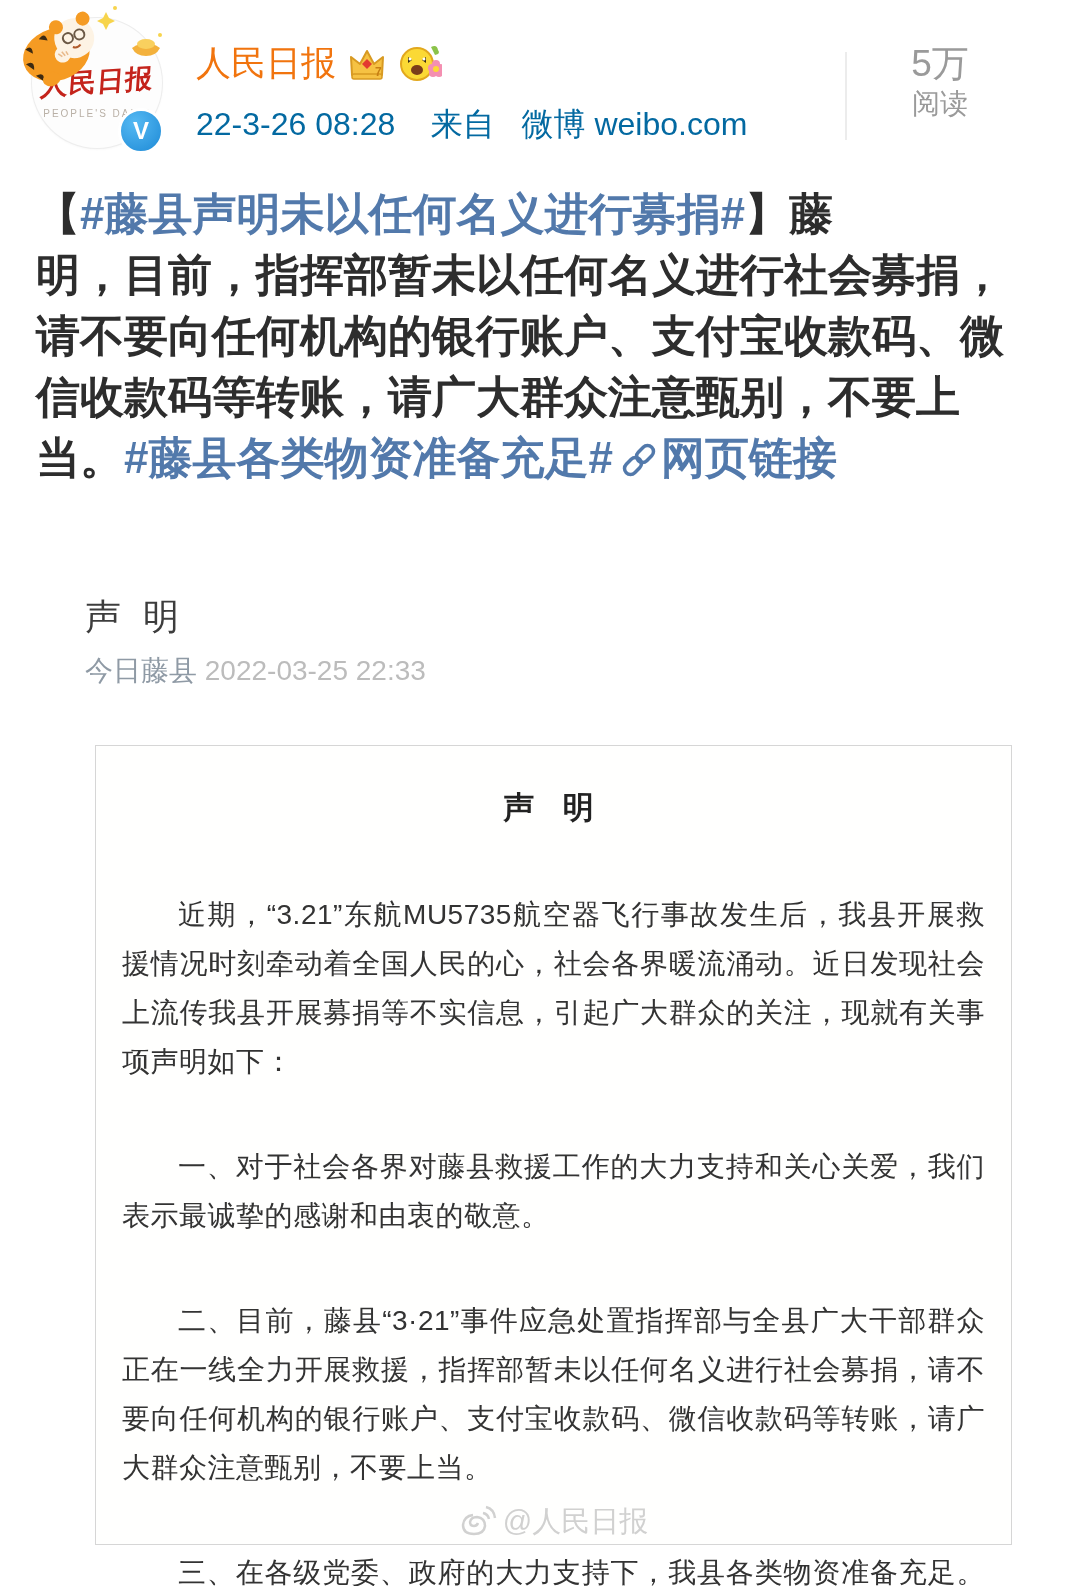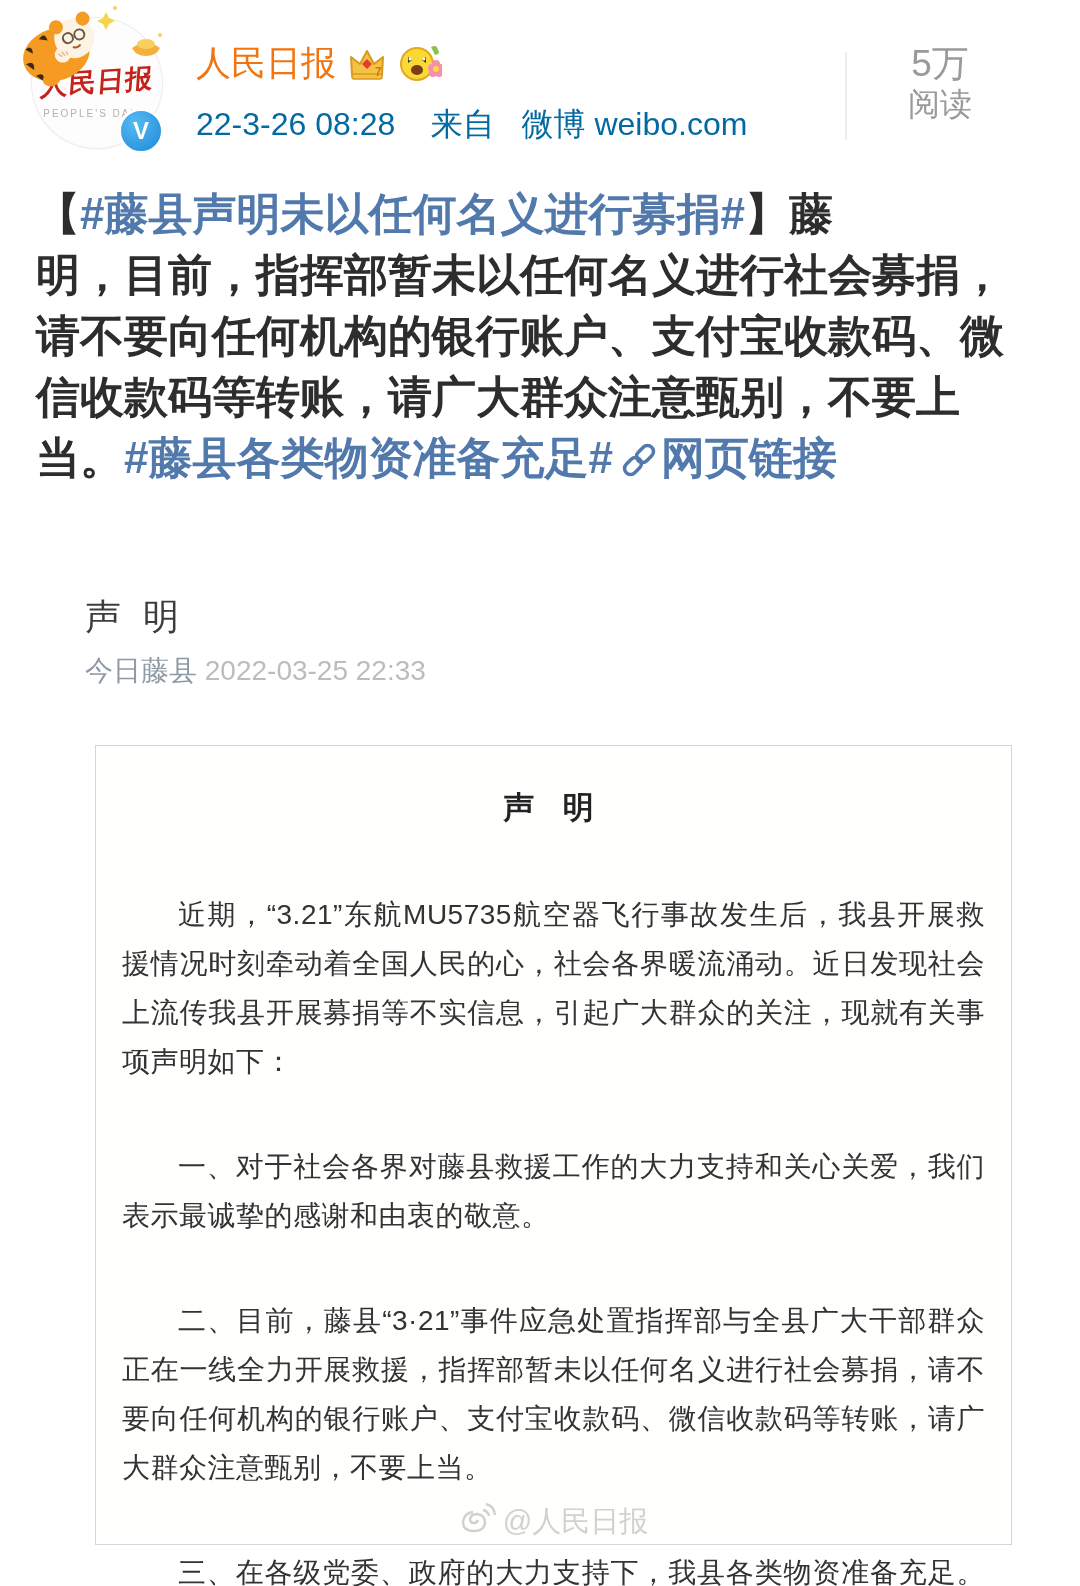--- a/index.html
+++ b/index.html
@@ -37,21 +37,21 @@
     display:flex; align-items:center; justify-content:center;
   }
 
   .username-row { position:absolute; left:196px; top:40px; display:flex; align-items:center; gap:10px; }
   .username { font-size:35px; color:#f1740e; }
   .meta-row { position:absolute; left:196px; top:103px; font-size:32px; color:#0369a1; white-space:nowrap; }
 
   .read-divider { position:absolute; left:845px; top:52px; width:2px; height:88px; background:#ececec; }
   .read-block { position:absolute; left:878px; top:42px; width:124px; text-align:center; color:#9a9a9a; }
   .read-count { font-size:37px; line-height:44px; }
-  .read-label { font-size:32px; line-height:36px; }
+  .read-label { font-size:28px; line-height:36px; }
 
   
   .post-text { position:absolute; left:36px; top:183px; width:1008px; }
   .post-line { white-space:nowrap; height:61px; line-height:61px; font-size:44px; color:#2d2d2d; letter-spacing:0;font-weight:bold; }
   .hashtag, .weblink { color:#5279ab; text-decoration:none; cursor:pointer; }
   .link-icon { display:inline-block; vertical-align:-5px; margin:0 2px 0 6px; }
 
   
   .article-title { position:absolute; left:85px; top:593px; font-size:36px; color:#3d3d3d; letter-spacing:6px; }
   .article-byline { position:absolute; left:85px; top:652px; font-size:28px; white-space:nowrap; }
@@ -66,21 +66,21 @@
   .doc-title { text-align:center; font-size:31px; font-weight:bold; color:#222; letter-spacing:10px; line-height:36px; margin-bottom:64px; }
   .doc-para {
     font-size:28px; line-height:49px; color:#333;
     text-align:justify; text-indent:2em; margin-bottom:56px; letter-spacing:.5px;
   }
   .doc-para:last-of-type { margin-bottom:0; }
   .doc-sign { margin-top:36px; text-align:right; font-size:28px; line-height:40px; color:#333; padding-right:14px; }
   .doc-date { text-align:right; font-size:28px; line-height:40px; color:#333; padding-right:80px; }
   .doc-watermark {
     position:absolute; left:0; top:756px; width:100%;
-    display:flex; justify-content:center; gap:6px;
+    display:flex; align-items:center; justify-content:center; gap:6px;
     color:#c9c9c9; font-size:29px; opacity:.85;
   }
 </style>
 </head>
 <body>
 
 <div class="header">
 
   <div class="avatar-wrap">
     <div class="avatar-circle">

